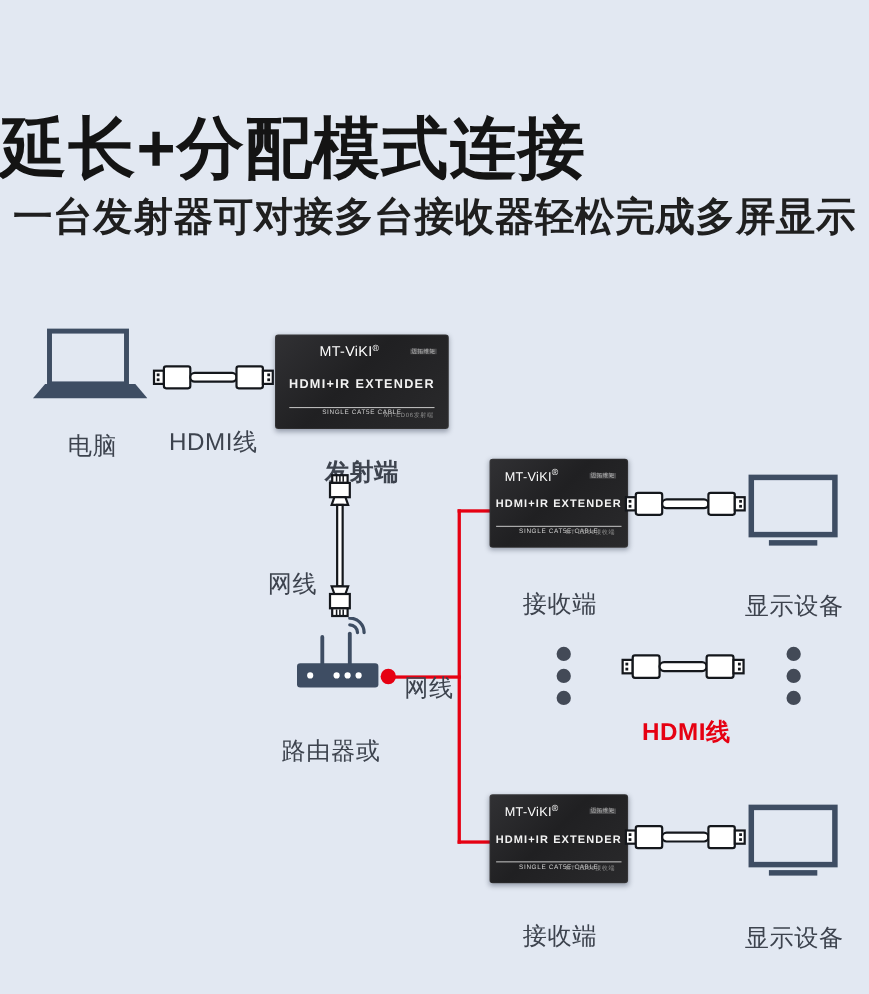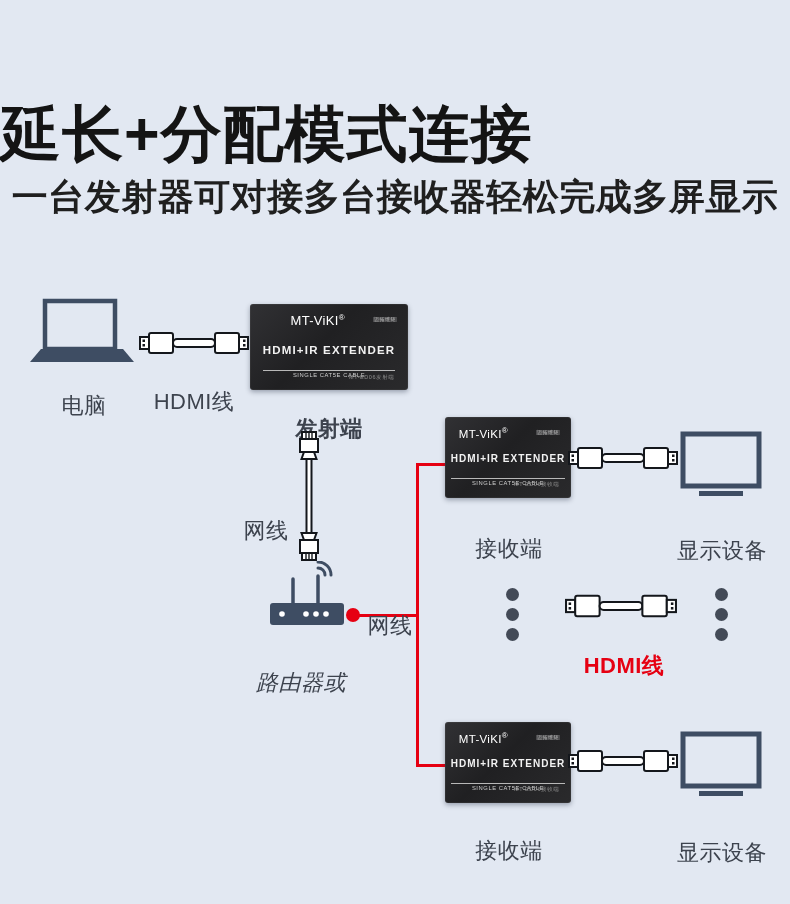--- a/index.html
+++ b/index.html
@@ -135,21 +135,21 @@
       <path d="M50 1 A 13 13 0 0 1 63 14" stroke-width="3"></path>
     </g>
     <rect x="2" y="42" width="74" height="22" rx="3" fill="#3e4d63"></rect>
     <g fill="#ffffff">
       <circle cx="14" cy="53" r="2.8"></circle>
         <circle cx="38" cy="53" r="2.8"></circle>
       <circle cx="48" cy="53" r="2.8"></circle>
         <circle cx="58" cy="53" r="2.8"></circle>
     </g>
   </svg>
-  <div class="label" style="left:256px;top:638px;font-style:italic;">
+  <div class="label" style="left:256px;top:638px;">
     <div>路由器或</div>
   </div>
 
   <div class="red-dot" style="left:346px;top:608px;"></div>
   <div class="redline" style="left:353px;top:614px;width:66px;height:3px;"></div>
   <div class="redline" style="left:416px;top:463px;width:3px;height:304px;"></div>
   <div class="redline" style="left:416px;top:463px;width:30px;height:3px;"></div>
   <div class="redline" style="left:416px;top:764px;width:30px;height:3px;"></div>
   <div class="label c" style="left:390px;top:581px;">网线</div>
 

